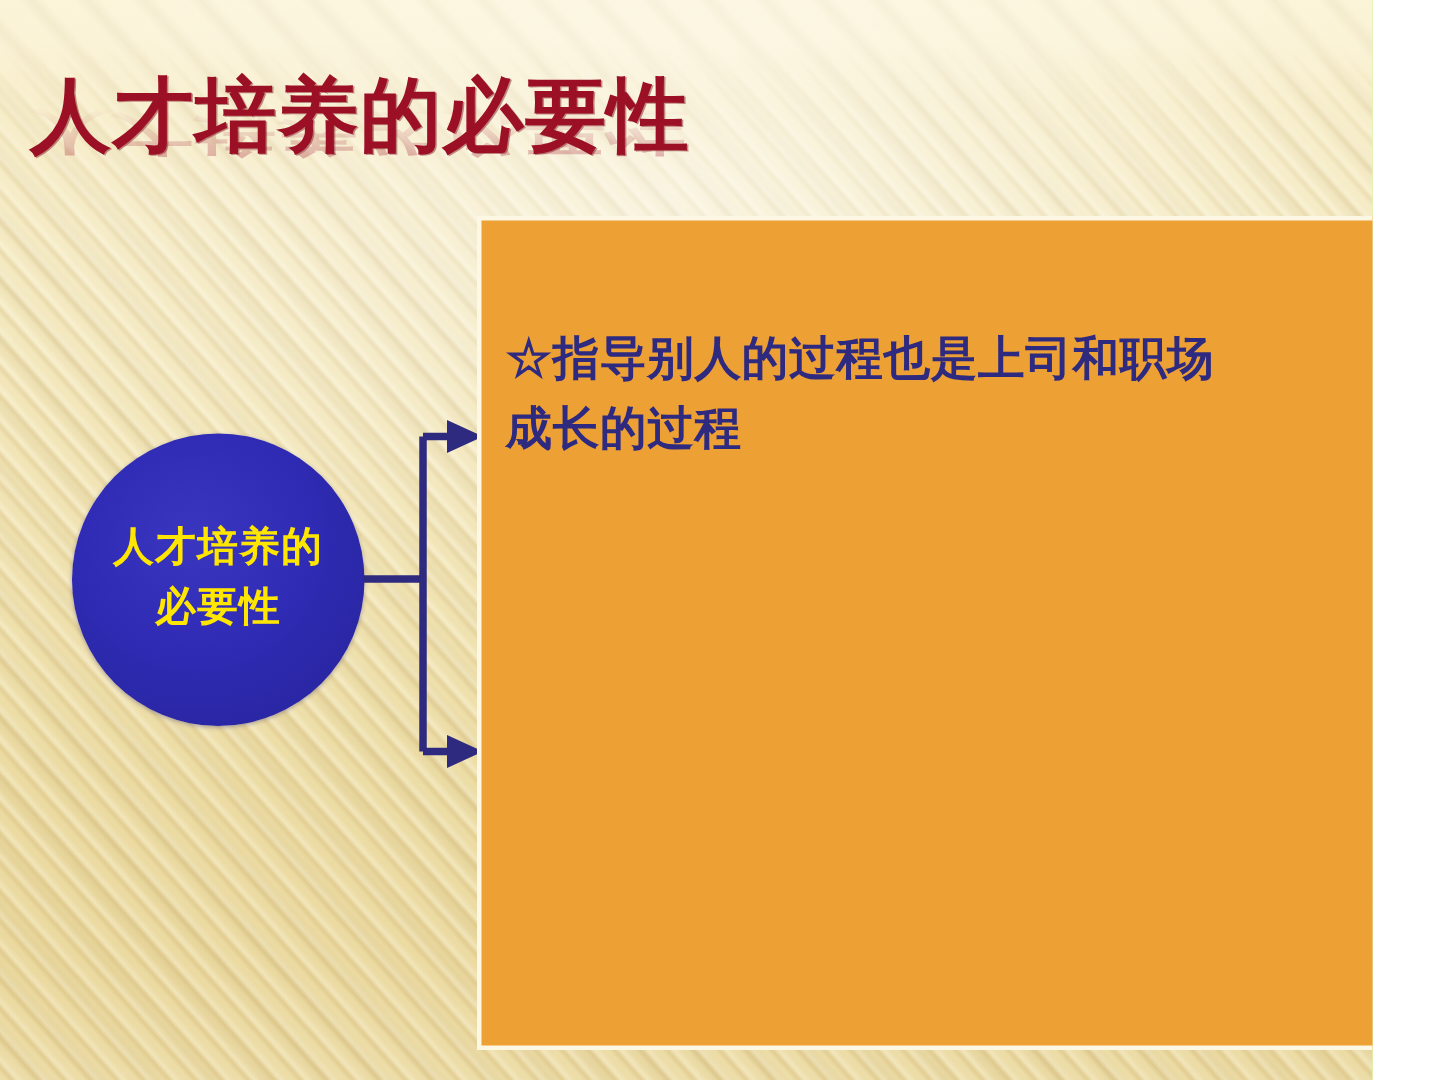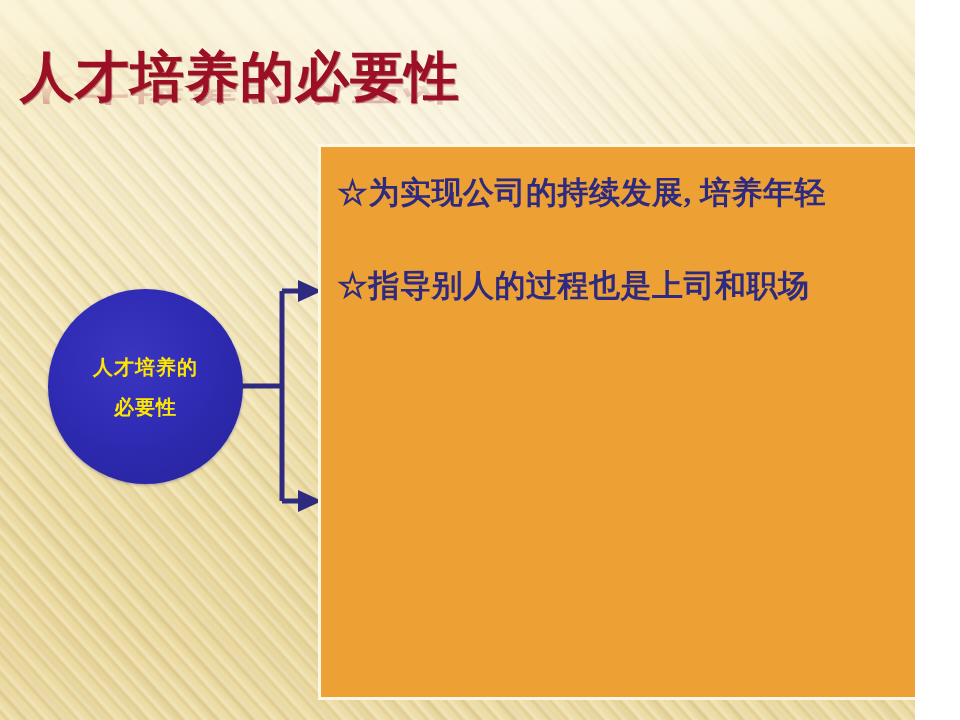--- a/index.html
+++ b/index.html
@@ -121,23 +121,23 @@
     border-radius: 50%;
     background: radial-gradient(circle at 42% 36%, #3a36c0 0%, #2f2bb4 45%, #262398 100%);
     display: flex;
     flex-direction: column;
     align-items: center;
     justify-content: center;
     box-shadow: 0 1px 3px rgba(40,35,120,0.35);
   }
   .circle-line {
     color: #ffe600;
-    font-family: Liberation Serif, serif;
-    font-weight: bold;
-    font-size: 20px;
+    font-family: Liberation Mono, monospace;
+    font-weight: bold;
+    font-size: 27px;
     line-height: 40px;
     letter-spacing: 1px;
     white-space: nowrap;
   }
 
   
   .connector {
     position: absolute;
     left: 238px;
     top: 275px;
@@ -209,24 +209,24 @@
       <line x1="44" y1="226" x2="62" y2="226"></line>
     </g>
     <polygon points="60,5 84,16 60,27" fill="#2e2a80"></polygon>
     <polygon points="60,215 84,226 60,237" fill="#2e2a80"></polygon>
   </svg>
 
   <div class="content-box">
     <div class="bullets">
 
       <div class="bullet b1">
-        <span class="ln">☆为实现公司的持续发展, 培养年轻</span>
       </div>
 
       <div class="bullet b2">
         <span class="ln">☆指导别人的过程也是上司和职场</span>
+        <span class="ln">成长的过程</span>
       </div>
 
 
     </div>
   </div>
 
 </div>
 
 </body></html>

